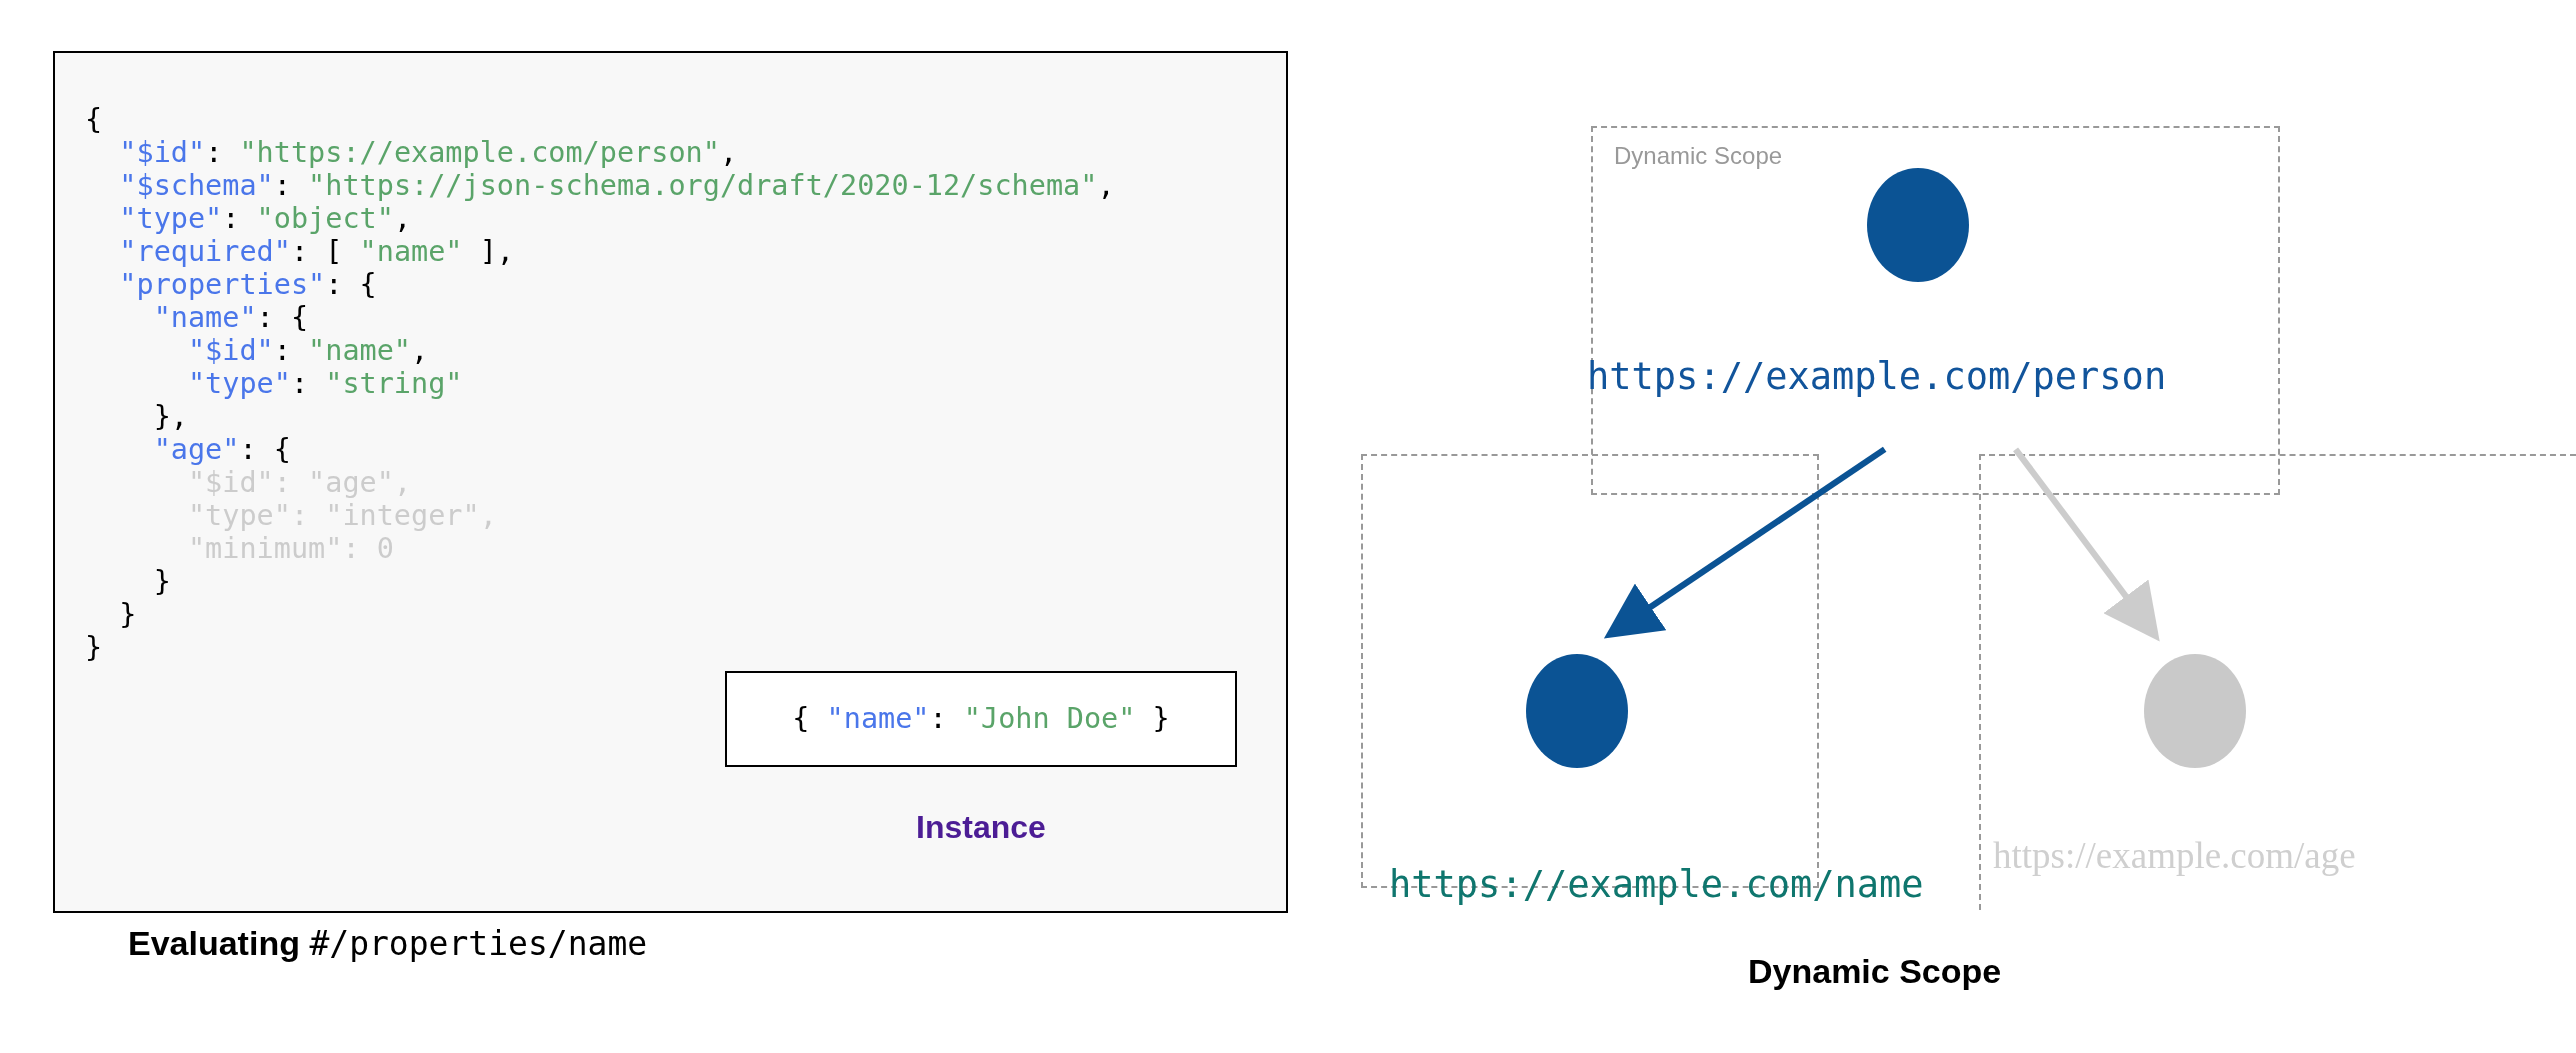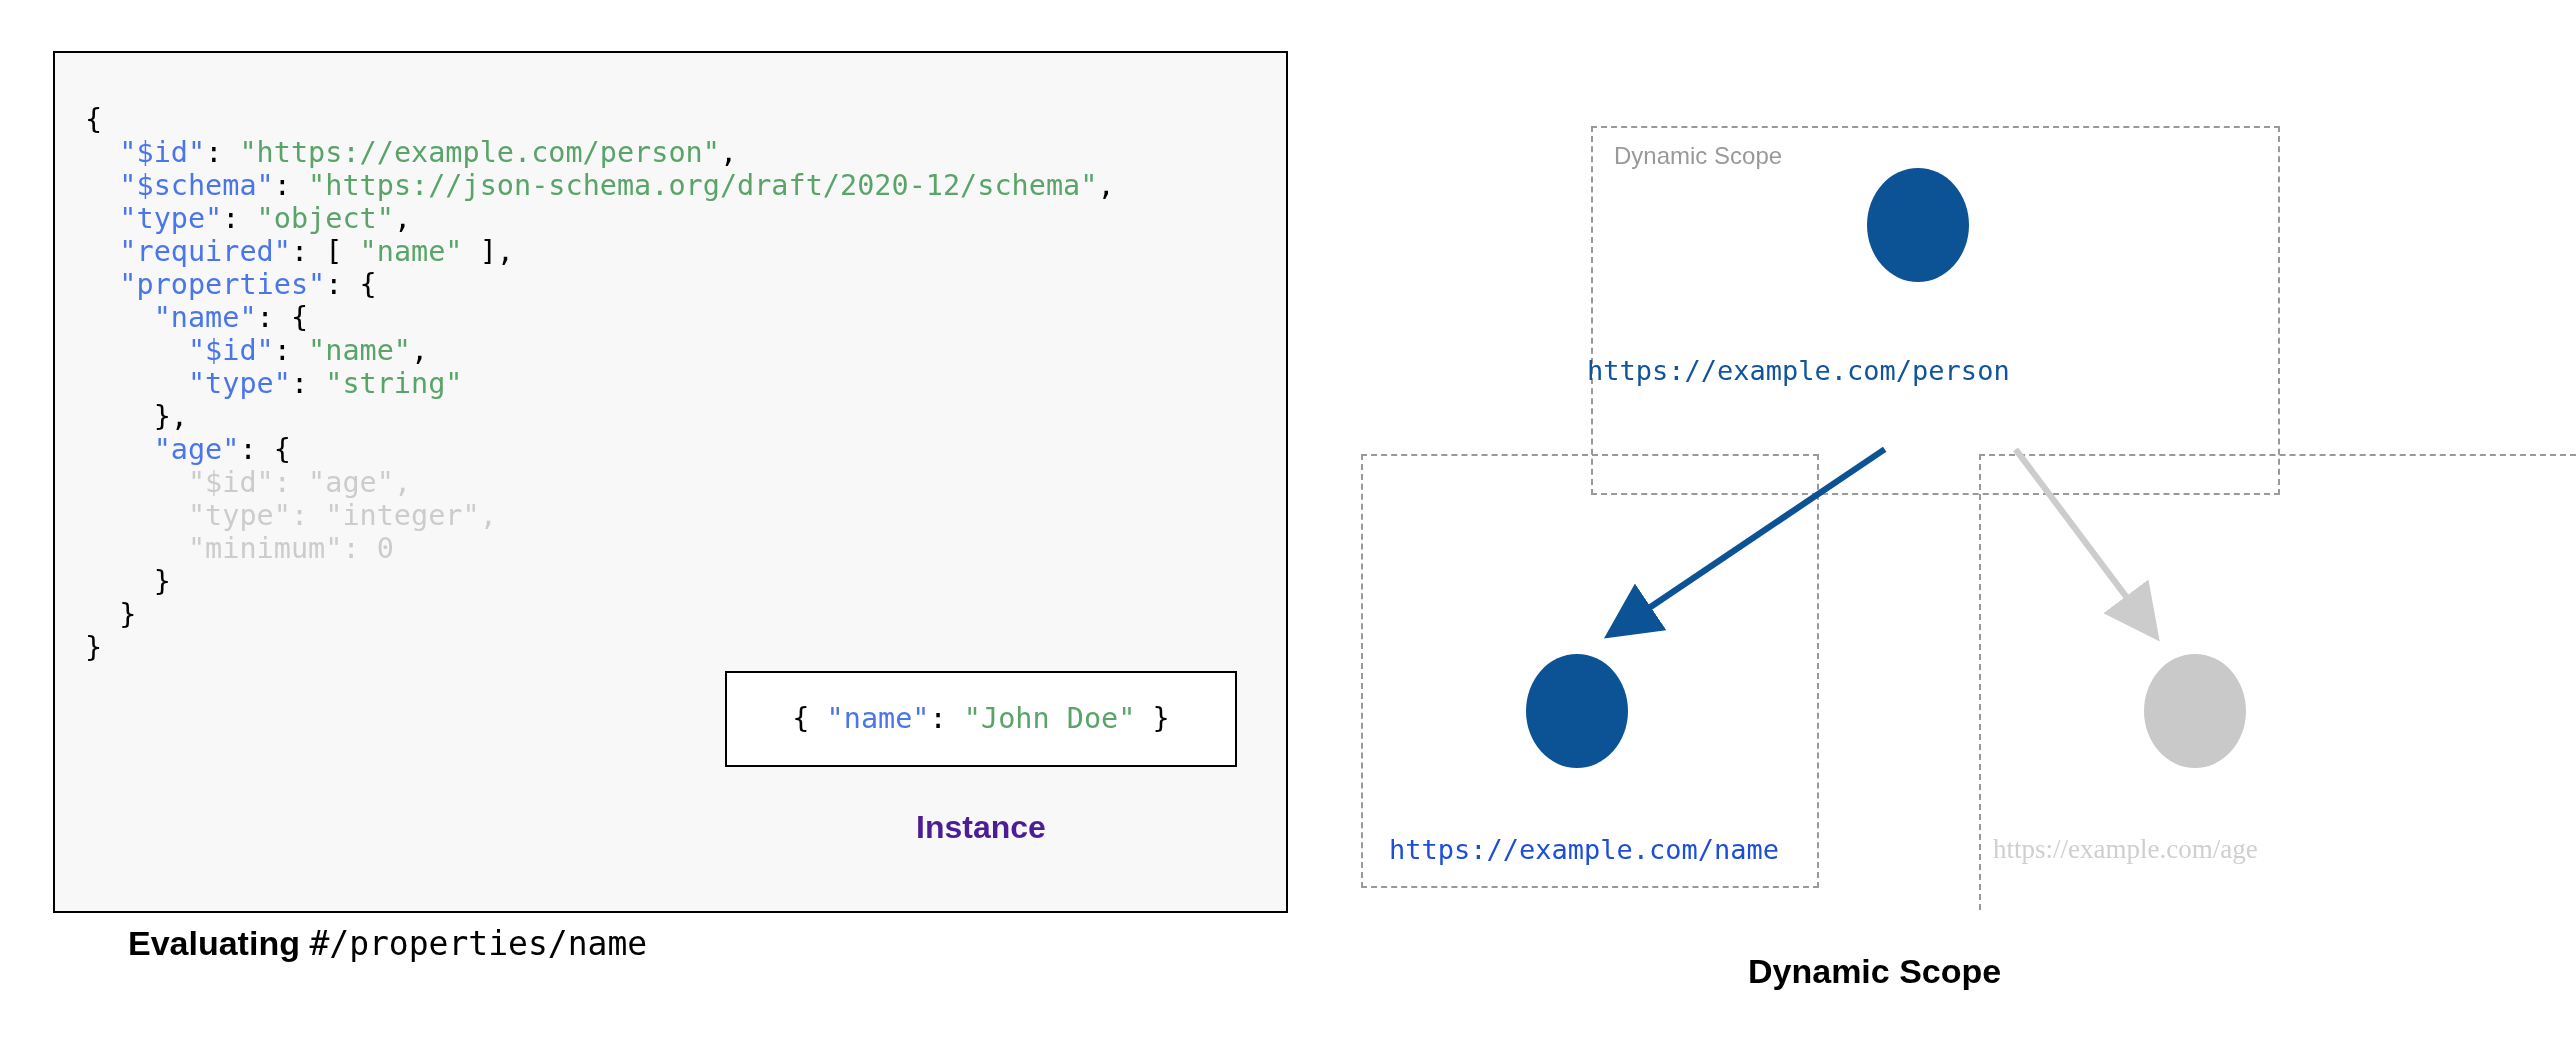--- a/index.html
+++ b/index.html
@@ -66,24 +66,24 @@
   }
 
   .node-ellipse{position:absolute; border-radius:50%;}
   #ellipse-person{left:512px; top:83px; width:102px; height:114px; background:#0b5394;}
   #ellipse-name  {left:171px; top:569px;width:102px; height:114px; background:#0b5394;}
   #ellipse-age   {left:789px;top:569px;width:102px;height:114px; background:#c9c9c9;}
 
   .node-label{
     position:absolute; white-space:nowrap;
     font-family:"DejaVu Sans Mono","Liberation Mono",monospace;
-    font-size:27px;
+    font-size:37px;
   }
   #label-person{left:232px;  top:270px;  color:#11549b;}
-  #label-name  {left:34px;   top:749px; color:#1d4ed8;}
+  #label-name  {left:34px;   top:778px; color:#0f766e;}
   #label-age   {left:638px; top:749px; color:#cfcfcf;font-family:Liberation Serif, serif;}
 
   #arrows{position:absolute;left:0;top:0;width:1221px;height:831px;
           pointer-events:none;}
 </style>
 </head>
 <body>
 
 <div id="code-panel">
   <pre id="code-listing"><span><span class="p">{</span></span>

